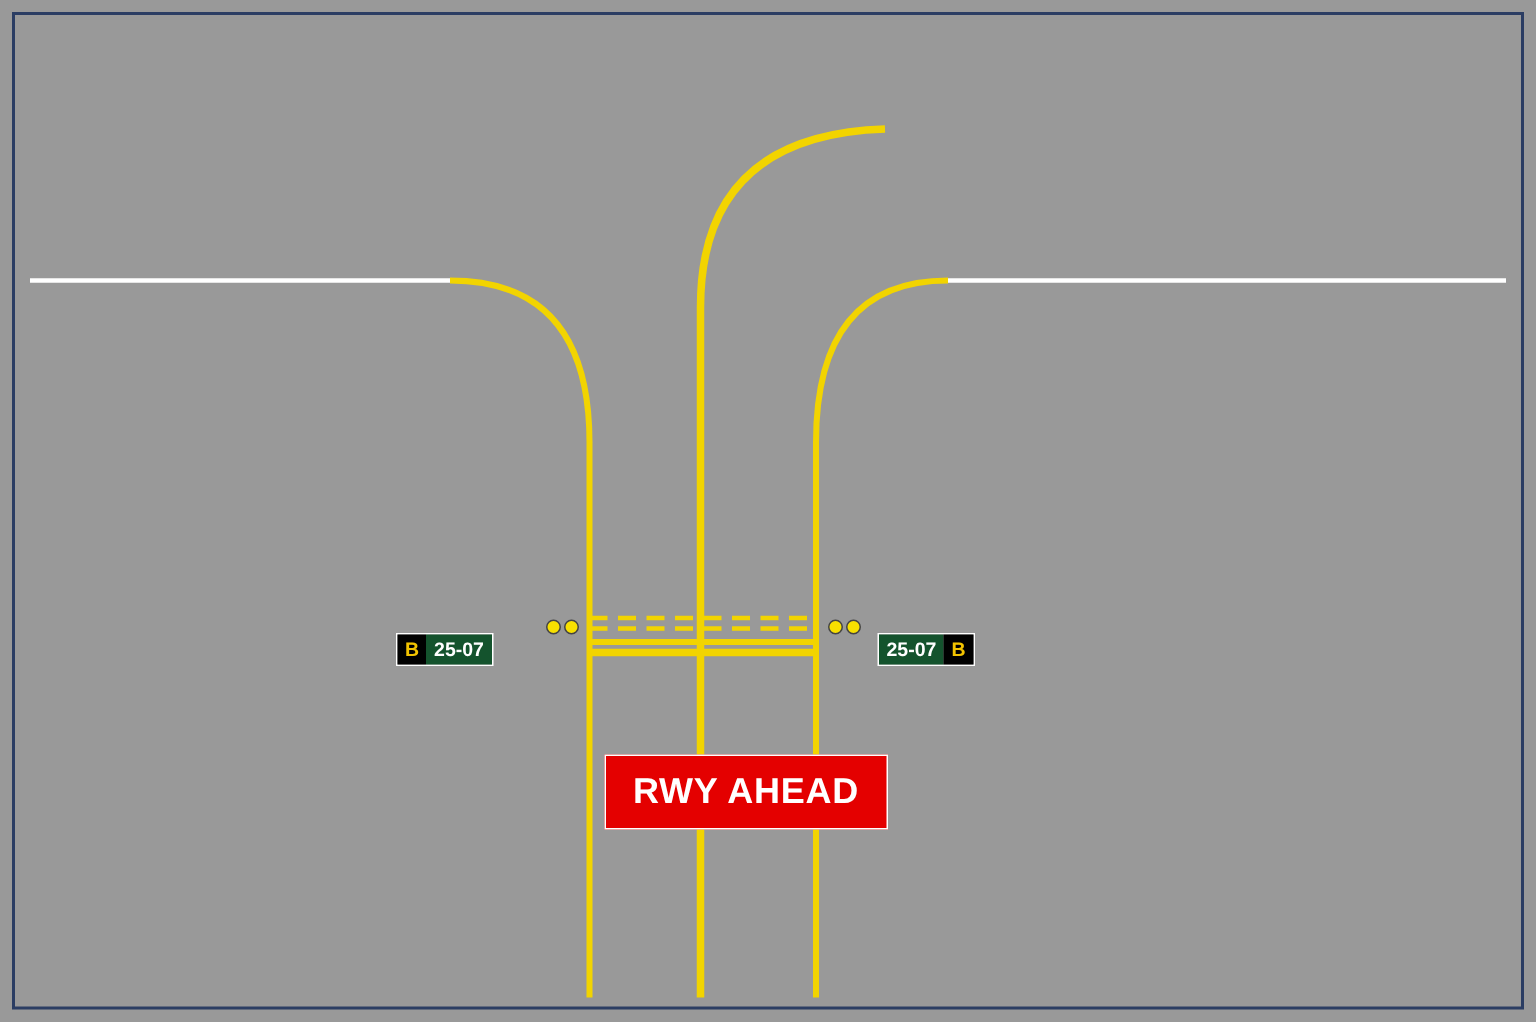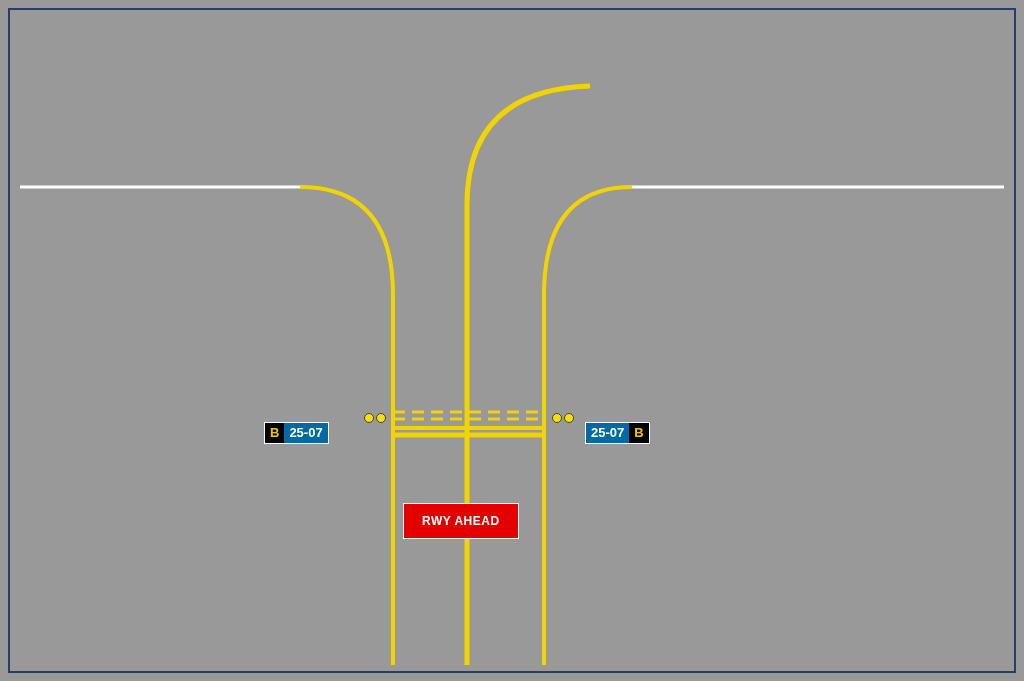--- a/index.html
+++ b/index.html
@@ -39,29 +39,29 @@
   .sign .segment {
     padding: 0 5px;
     display: flex;
     align-items: center;
   }
   .seg-black {
     background: #000;
     color: #f2c300;
   }
   .seg-red {
-    background: #0369a1;
+    background: #14532d;
     color: #fff;
   }
   .rwy-ahead {
     position: absolute;
     background: #e40000;
     color: #fff;
     font-weight: bold;
-    font-size: 12px;
+    font-size: 24px;
     padding: 10px 18px;
     border: 1px solid #fff;
     letter-spacing: 0.5px;
   }
   
   .lights {
     position: absolute;
     display: flex;
     gap: 2px;
   }

